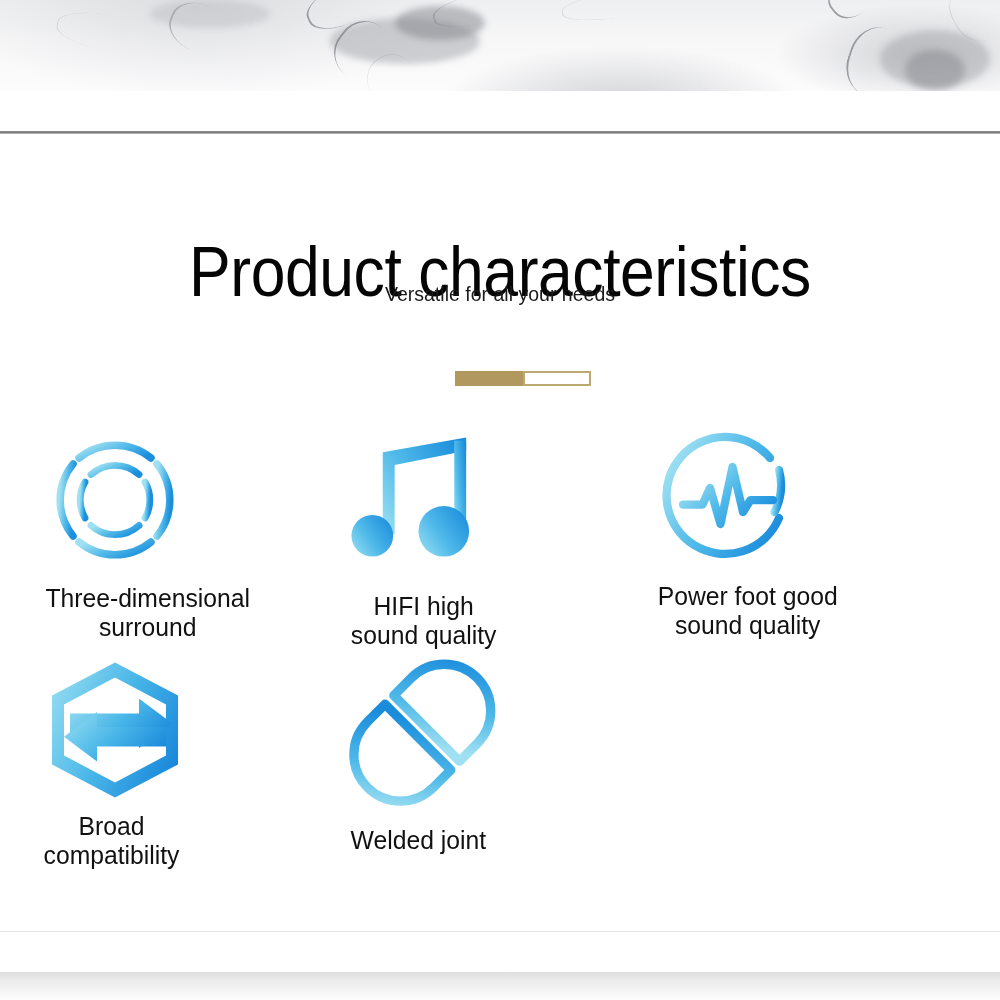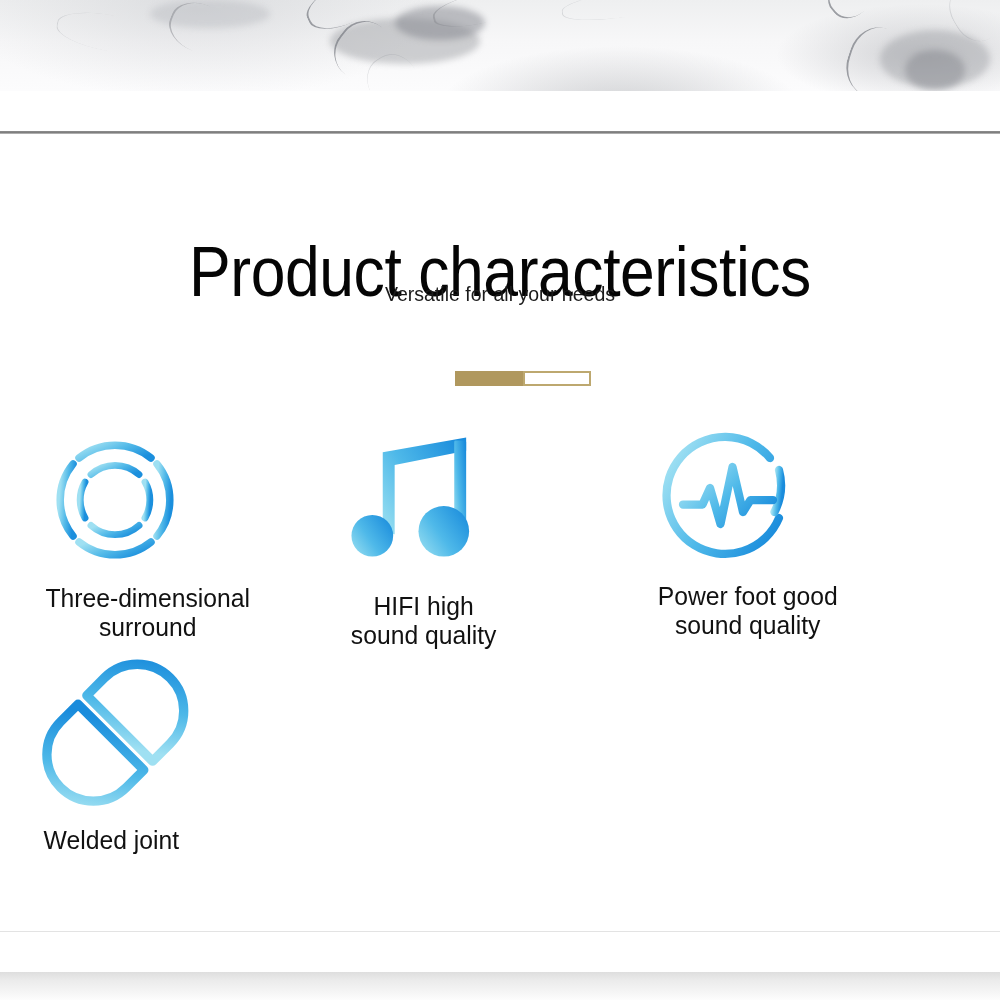--- a/index.html
+++ b/index.html
@@ -263,20 +263,41 @@
           <path d="M 78,22 A 39 39 0 1 0 84,62"></path>
           <path d="M 84,30 A 39 39 0 0 1 81,58"></path>
           <path d="M 20,53 L 33,53 L 38,42 L 45,66 L 53,28 L 60,58 L 65,50 L 80,50"></path>
         </g>
       </svg>
     </div>
     <div class="cell-label">Power foot good
 sound quality</div>
   </div>
 
+  <div class="cell c5">
+    <div class="icon-wrap">
+      <svg width="150" height="150" viewBox="0 0 100 100">
+        <defs>
+          <linearGradient id="ghex" x1="0" y1="0.25" x2="1" y2="0.75">
+            <stop offset="0%" stop-color="#8ed9f0"></stop>
+            <stop offset="48%" stop-color="#49b6e8"></stop>
+            <stop offset="100%" stop-color="#1887da"></stop>
+          </linearGradient>
+        </defs>
+        <g fill="url(#ghex)">
+          <path d="M 50,5 L 92,27 L 92,73 L 50,95 L 8,73 L 8,27 Z
+                   M 50,15 L 84,33 L 84,67 L 50,85 L 16,67 L 16,33 Z" fill-rule="evenodd"></path>
+          <path d="M 66,29 L 66,39 L 20,39 L 20,52 L 66,52 L 66,62 L 88,45.5 Z"></path>
+          <path d="M 38,71 L 38,61 L 84,61 L 84,48 L 38,48 L 38,38 L 16,54.5 Z"></path>
+        </g>
+      </svg>
+    </div>
+    <div class="cell-label">Broad
+compatibility</div>
+  </div>
 
   <div class="cell c6">
     <div class="icon-wrap">
       <svg width="155" height="155" viewBox="0 0 100 100">
         <defs>
           <linearGradient id="gplug" x1="0.05" y1="0.9" x2="0.95" y2="0.1">
             <stop offset="0%" stop-color="#9fe0f2"></stop>
             <stop offset="45%" stop-color="#4db8e8"></stop>
             <stop offset="100%" stop-color="#1a8cdc"></stop>
           </linearGradient>

